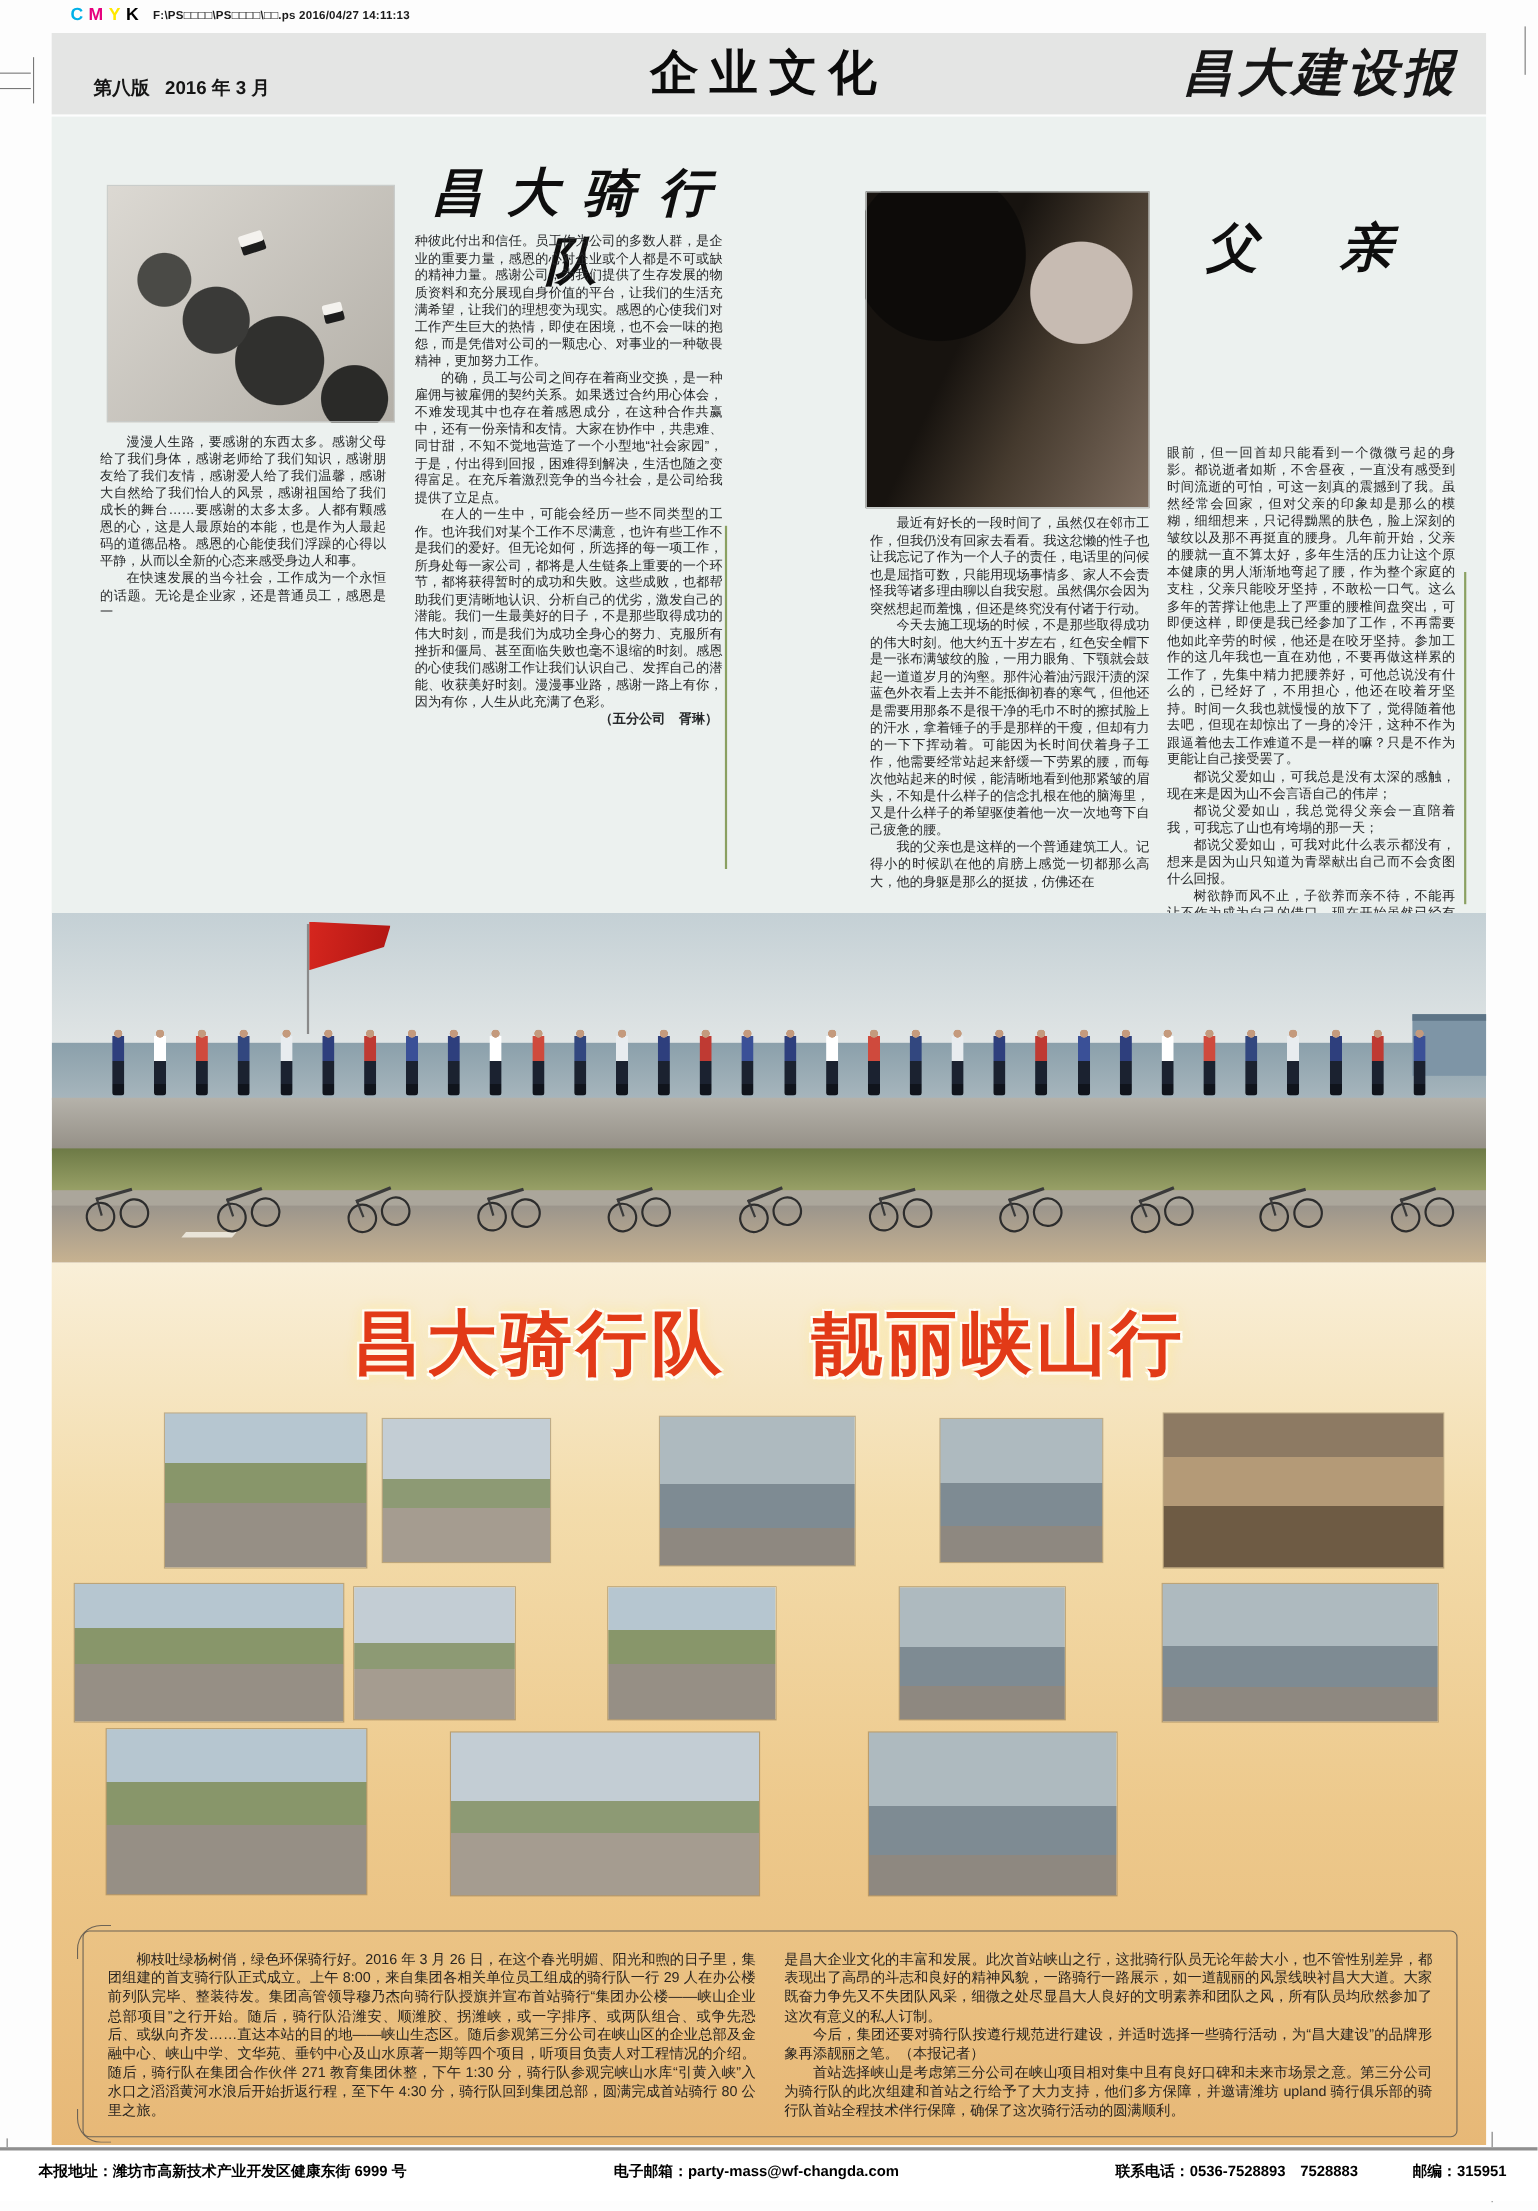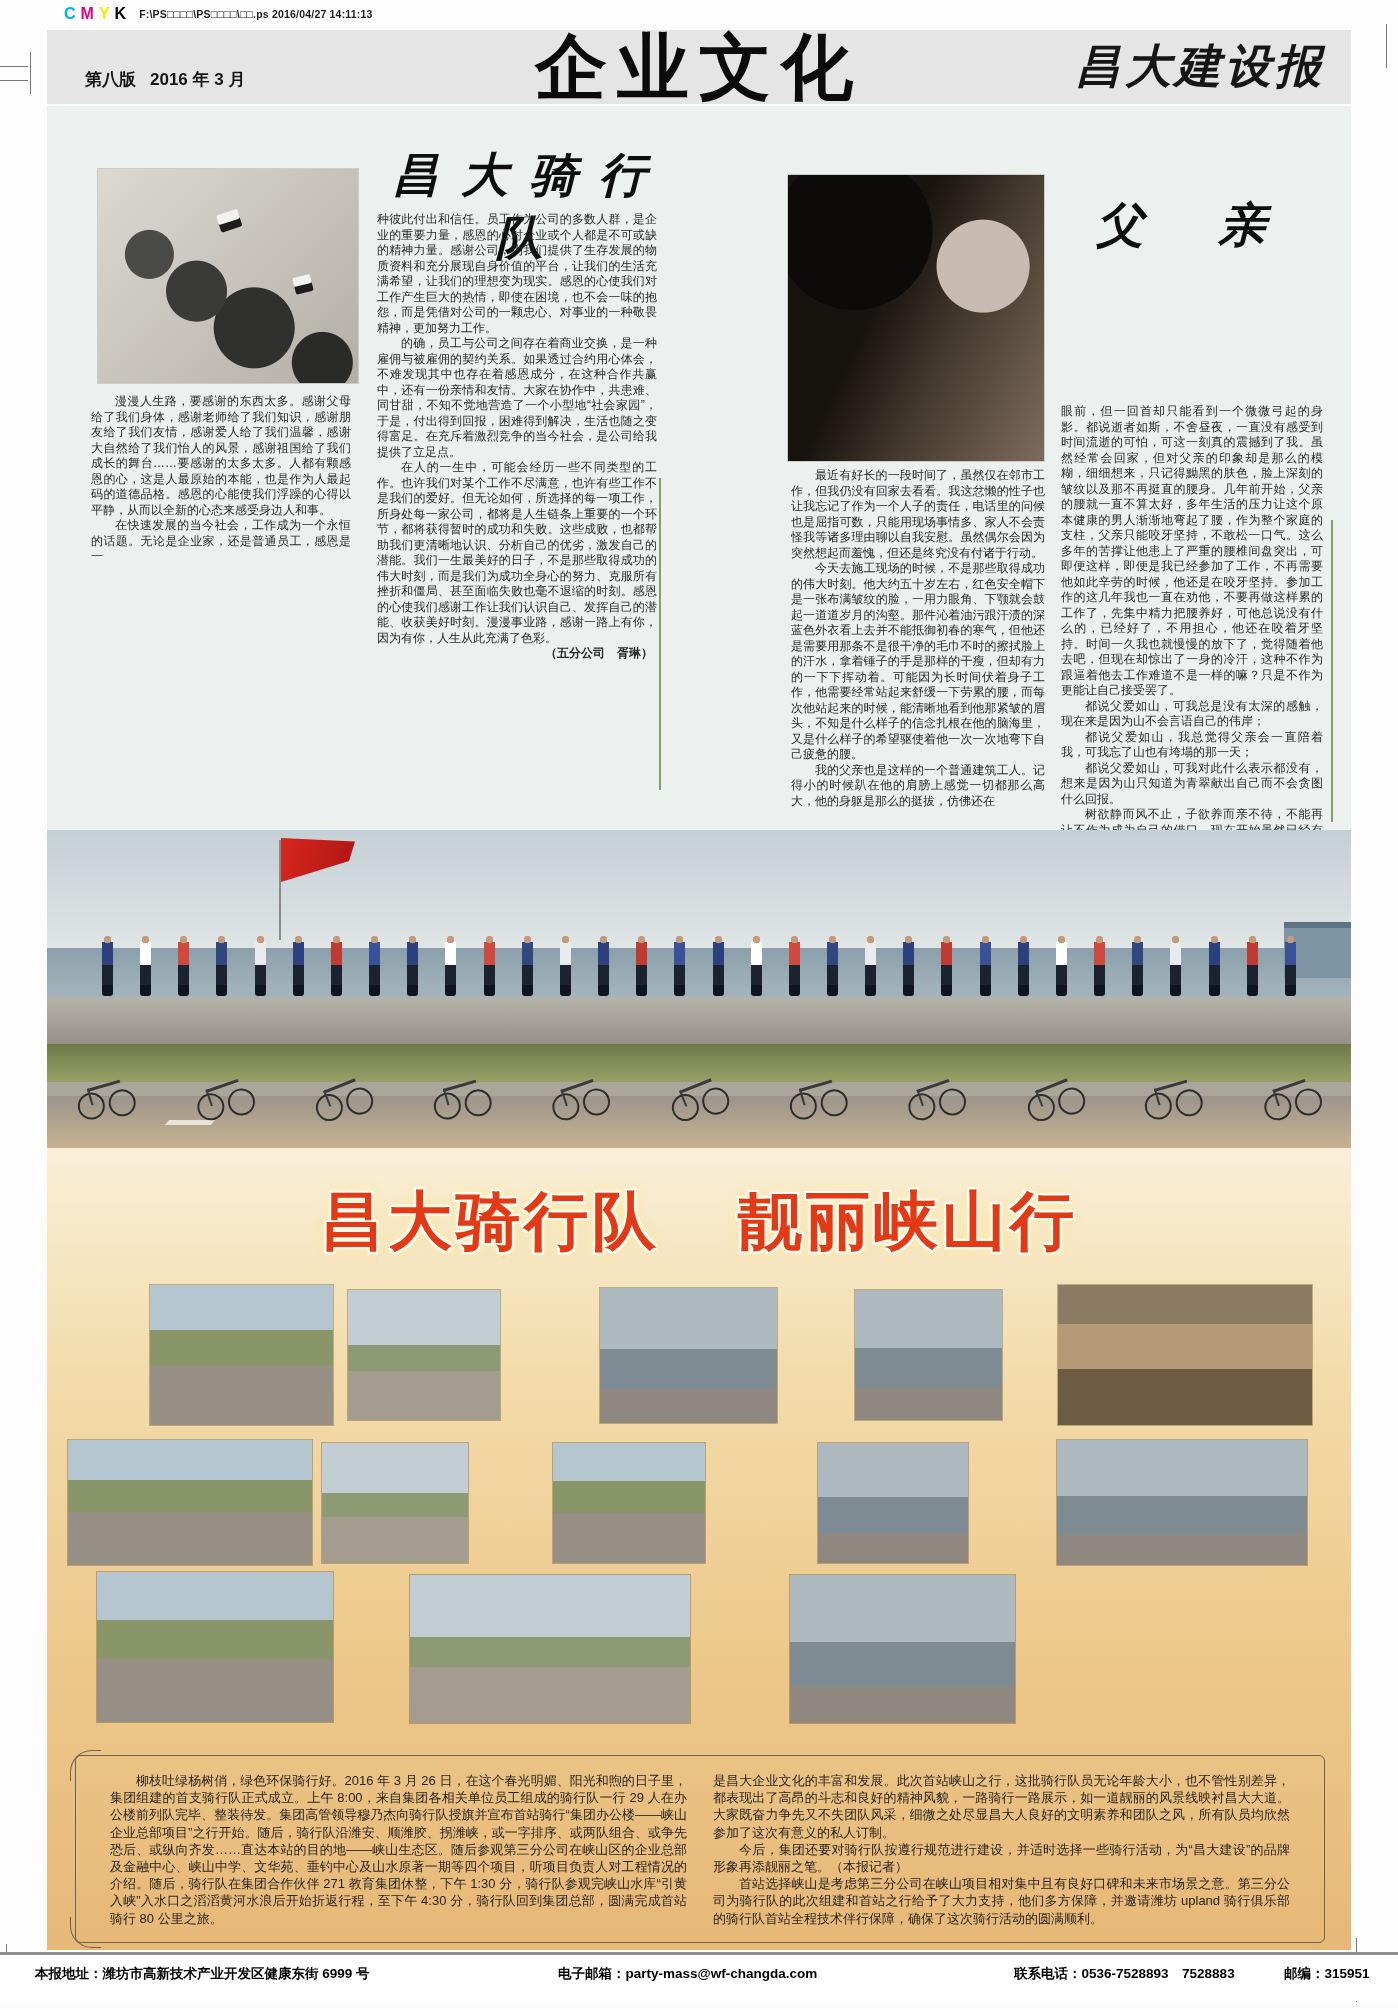--- a/index.html
+++ b/index.html
@@ -14,21 +14,21 @@
 
   
   .mark{position:absolute;background:#777;}
   .plusmark{position:absolute;color:#666;font-size:15px;font-weight:400;}
 
   
   .masthead{position:absolute;left:47px;top:30px;width:1304px;height:74px;background:#e4e5e4;}
   .edition{position:absolute;left:38px;bottom:13px;font-size:17px;font-weight:bold;color:#151515;}
   .edition span{margin-right:14px;}
   .section-title{position:absolute;left:50%;transform:translateX(-50%);top:0px;
-      font-size:72px;font-weight:900;letter-spacing:10px;color:#0b0b0b;line-height:74px;}
+      font-size:44px;font-weight:900;letter-spacing:10px;color:#0b0b0b;line-height:74px;}
   .paper-name{position:absolute;right:26px;top:6px;font-size:46px;font-weight:bold;font-style:italic;
       font-family:"DejaVu Serif",serif;color:#161616;letter-spacing:4px;}
 
   
   .articles{position:absolute;left:47px;top:106px;width:1304px;height:724px;background:#ecf1ef;}
   .art-img{position:absolute;box-shadow:0 0 0 1px #c9cdcb inset;}
   .img-gears{left:50px;top:62px;width:262px;height:216px;
       background:
         radial-gradient(circle at 20% 40%, #4a4a46 0 24px, rgba(0,0,0,0) 25px),
         radial-gradient(circle at 38% 57%, #3a3a38 0 30px, rgba(0,0,0,0) 31px),
@@ -112,21 +112,21 @@
   .gp7{left:275px;top:295px;width:146px;height:120px;}
   .gp8{left:506px;top:295px;width:152px;height:120px;}
   .gp9{left:771px;top:295px;width:150px;height:120px;}
   .gp10{left:1010px;top:292px;width:250px;height:125px;}
   .gp11{left:50px;top:424px;width:236px;height:150px;}
   .gp12{left:363px;top:427px;width:280px;height:148px;}
   .gp13{left:743px;top:427px;width:225px;height:148px;}
 
   .report-box{position:absolute;left:28px;top:607px;width:1250px;height:188px;
       border:1px solid #6d6355;border-radius:6px;display:flex;gap:26px;
-      padding:16px 34px;box-sizing:border-box;}
+      padding:16px 22px;box-sizing:border-box;}
   .report-box::before{content:"";position:absolute;left:-6px;top:-6px;width:30px;height:30px;
       border-left:1px solid #6d6355;border-top:1px solid #6d6355;border-top-left-radius:22px;}
   .report-box::after{content:"";position:absolute;left:-6px;bottom:-6px;width:30px;height:30px;
       border-left:1px solid #6d6355;border-bottom:1px solid #6d6355;border-bottom-left-radius:22px;}
   .report-col{flex:1;font-size:13px;line-height:17.2px;text-align:justify;color:#2a2520;overflow:hidden;}
   .report-col p{margin:0;text-indent:2em;}
   .report-col[data-first-cont="1"] p:first-child{text-indent:0;}
 
   
   .footer{position:absolute;left:0;top:1952px;width:1398px;height:46px;background:#ffffff;

